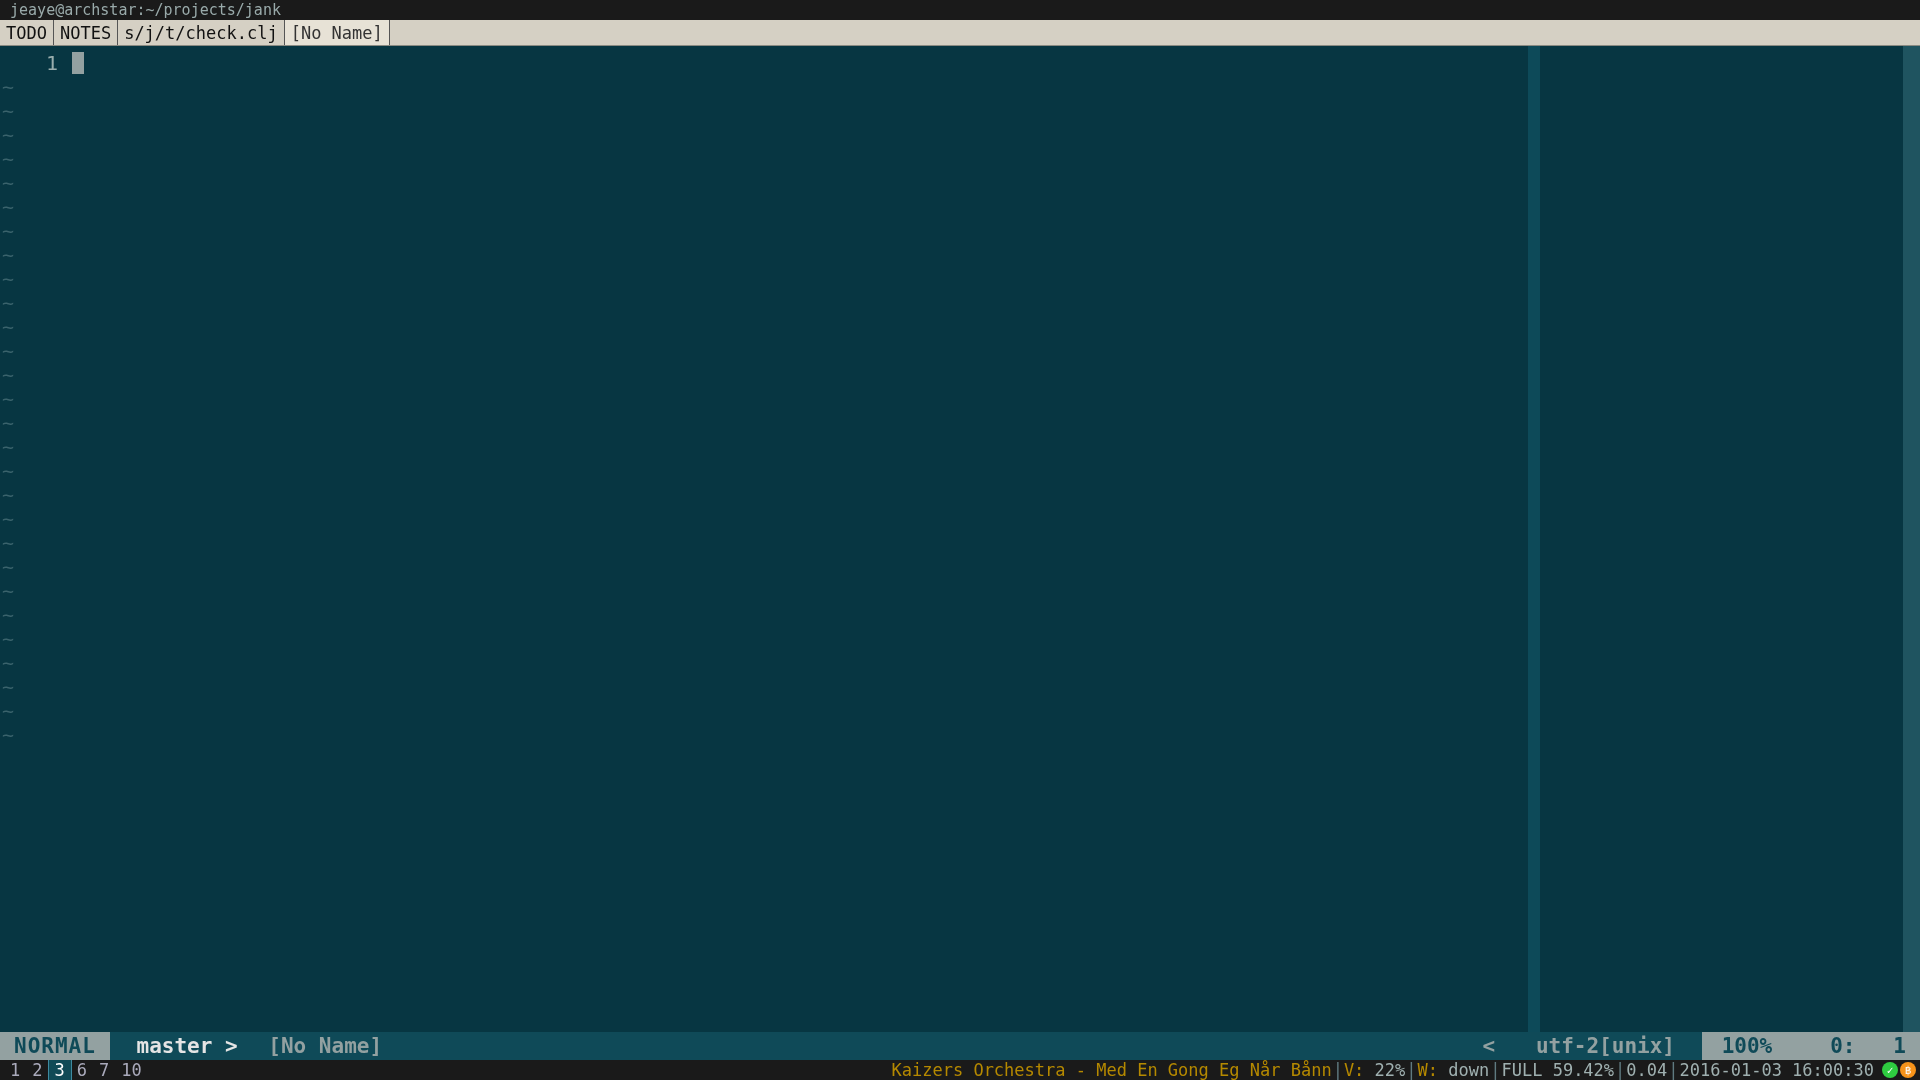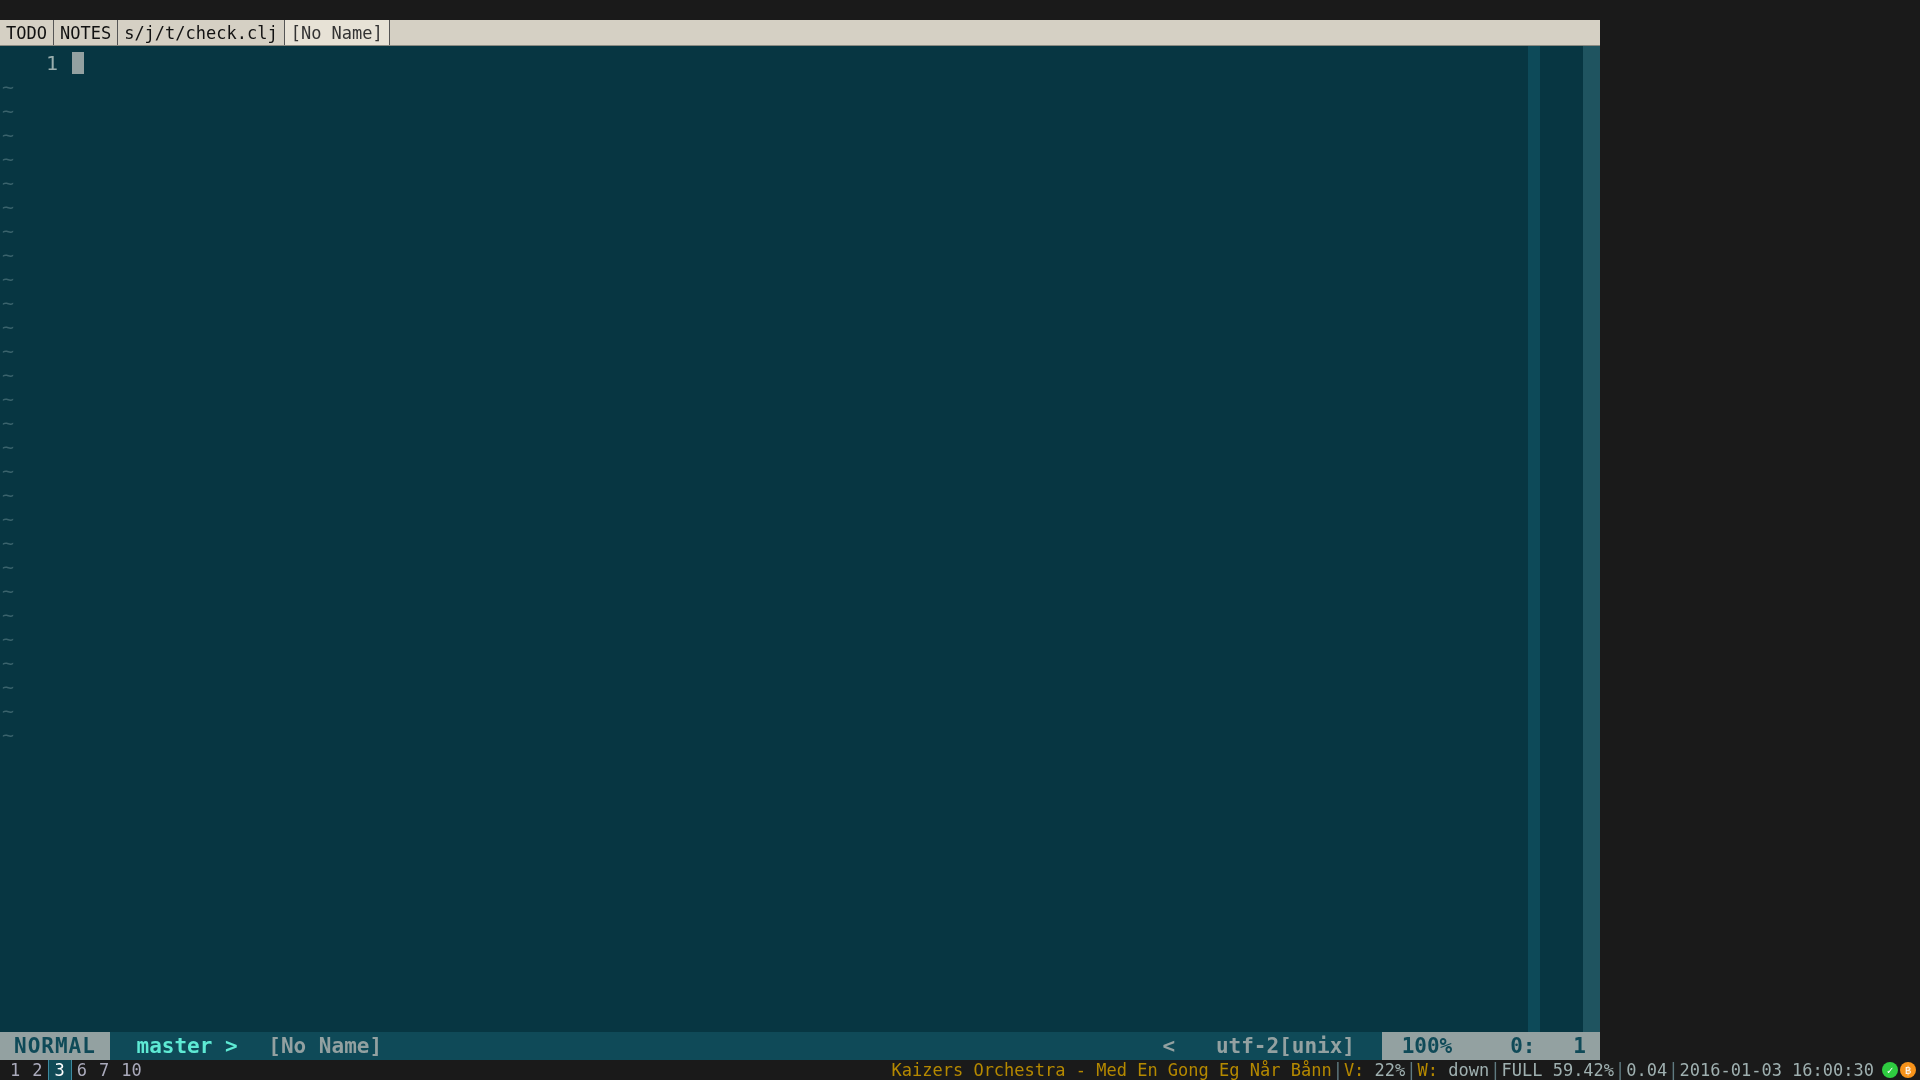--- a/index.html
+++ b/index.html
@@ -24,21 +24,21 @@
     color: #9aa;
     white-space: pre;
     flex: 1;
   }
   .wm-tab.active {
     background: #cf4b16;
     color: #fdf0d5;
   }
   .wm-tab-spacer { flex: 0 0 1px; background: #1a1a1a; }
   .gvim-window {
-    width: 1600px;
+    width: 1920px;
     background: #073642;
     height: 1040px;
     position: relative;
   }
   .vim-tabs {
     height: 26px;
     background: #d5d0c4;
     display: flex;
     align-items: stretch;
     border-bottom: 1px solid #8a8a82;
@@ -128,21 +128,21 @@
   }
   .sl-mode {
     background: #93a1a1;
     color: #0f4a58;
     padding: 0 14px;
     font-weight: bold;
     letter-spacing: 1px;
   }
   .sl-branch {
     padding: 0 14px;
-    color: #5eead4;
+    color: #e5e5e5;
     white-space: pre;
   }
   .sl-file {
     padding: 0 4px;
     color: #93a1a1;
     white-space: pre;
   }
   .sl-spacer { flex: 1; }
   .sl-enc { padding: 0 14px; color: #93a1a1; white-space: pre; }
   .sl-pct {
@@ -208,20 +208,21 @@
     color: #fff;
   }
   .tray-green { background: #2ecc40; }
   .tray-orange { background: #f7931a; }
 </style>
 </head>
 <body>
 
 <div class="wm-bar">
   <div class="wm-tab-spacer"></div>
+  <div class="wm-tab"> jeaye@archstar:~/projects/jank</div>
 </div>
 
 <div class="gvim-window">
 
   <div class="vim-tabs">
     <div class="vim-tab">TODO</div>
     <div class="vim-tab">NOTES</div>
     <div class="vim-tab">s/j/t/check.clj</div>
     <div class="vim-tab active"> [No Name] </div>
   </div>

